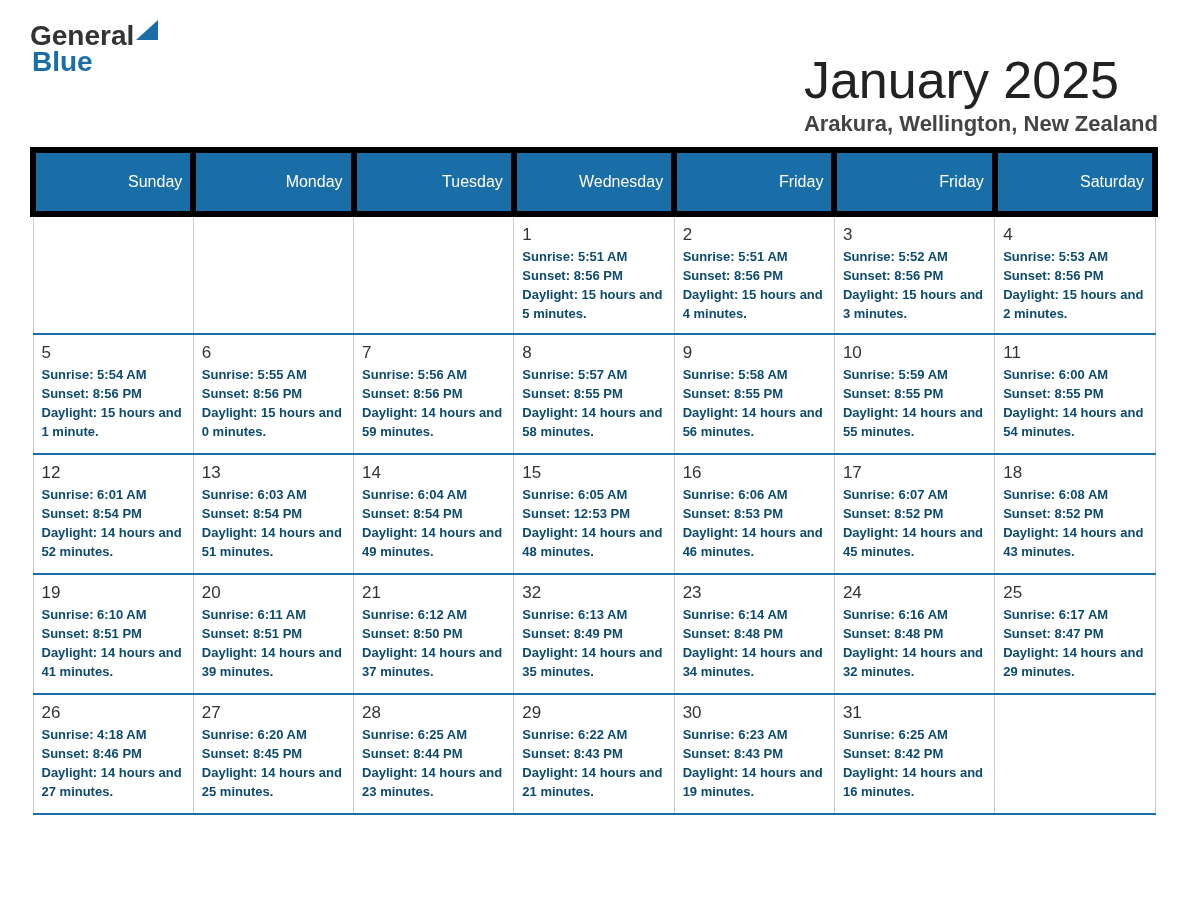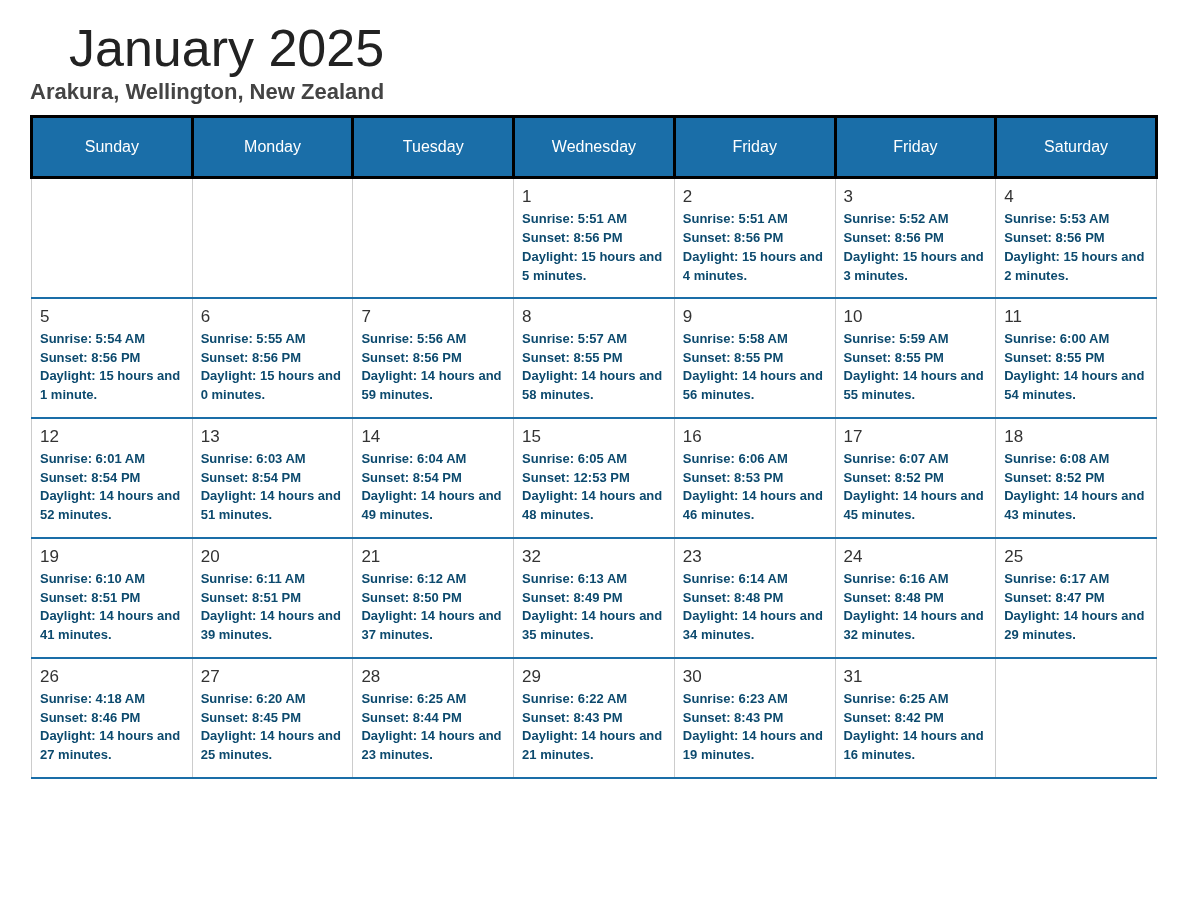--- a/index.html
+++ b/index.html
@@ -21,21 +21,21 @@
       font-weight: bold;
       color: #333;
     }
     .logo-icon {
       width: 22px;
       height: 22px;
       margin-left: 2px;
       margin-top: -10px;
     }
     .title-block {
-      text-align: right;
+      margin-top: 32px;
     }
     .page-title {
       font-size: 52px;
       font-weight: normal;
       color: #222;
       line-height: 1.1;
     }
     .subtitle {
       font-size: 22px;
       color: #444;
@@ -49,22 +49,22 @@
       table-layout: fixed;
     }
     thead tr {
       background-color: #1a6ea8;
     }
     thead th {
       color: #fff;
       padding: 20px 8px;
       font-size: 16px;
       font-weight: normal;
-      text-align: center;
-      border: 3px solid #000000;
+      text-align: right;
+      border: 6px solid #000000;
     }
     tbody tr {
       border-bottom: 2px solid #1a6ea8;
     }
     tbody td {
       vertical-align: top;
       padding: 8px 8px;
       border-right: 1px solid #ccc;
       border-left: 1px solid #ccc;
       font-size: 13px;
@@ -101,20 +101,29 @@
       font-weight: bold;
       color: #1a6ea8;
       margin-top: -6px;
       margin-left: 2px;
     }
   </style>
 </head>
 <body>
 
 <div class="header">
+  <div class="logo-wrapper">
+    <div class="logo-line1">
+      <span class="logo-text-general">General</span>
+      <svg class="logo-icon" viewBox="0 0 22 22" xmlns="http://www.w3.org/2000/svg">
+        <polygon points="0,20 22,0 22,20" fill="#1a6ea8"></polygon>
+      </svg>
+    </div>
+    <div class="logo-line2">Blue</div>
+  </div>
   <div class="title-block">
     <div class="page-title">January 2025</div>
     <div class="subtitle">Arakura, Wellington, New Zealand</div>
   </div>
 </div>
 
 <table>
   <thead>
     <tr>
       <th>Sunday</th>

